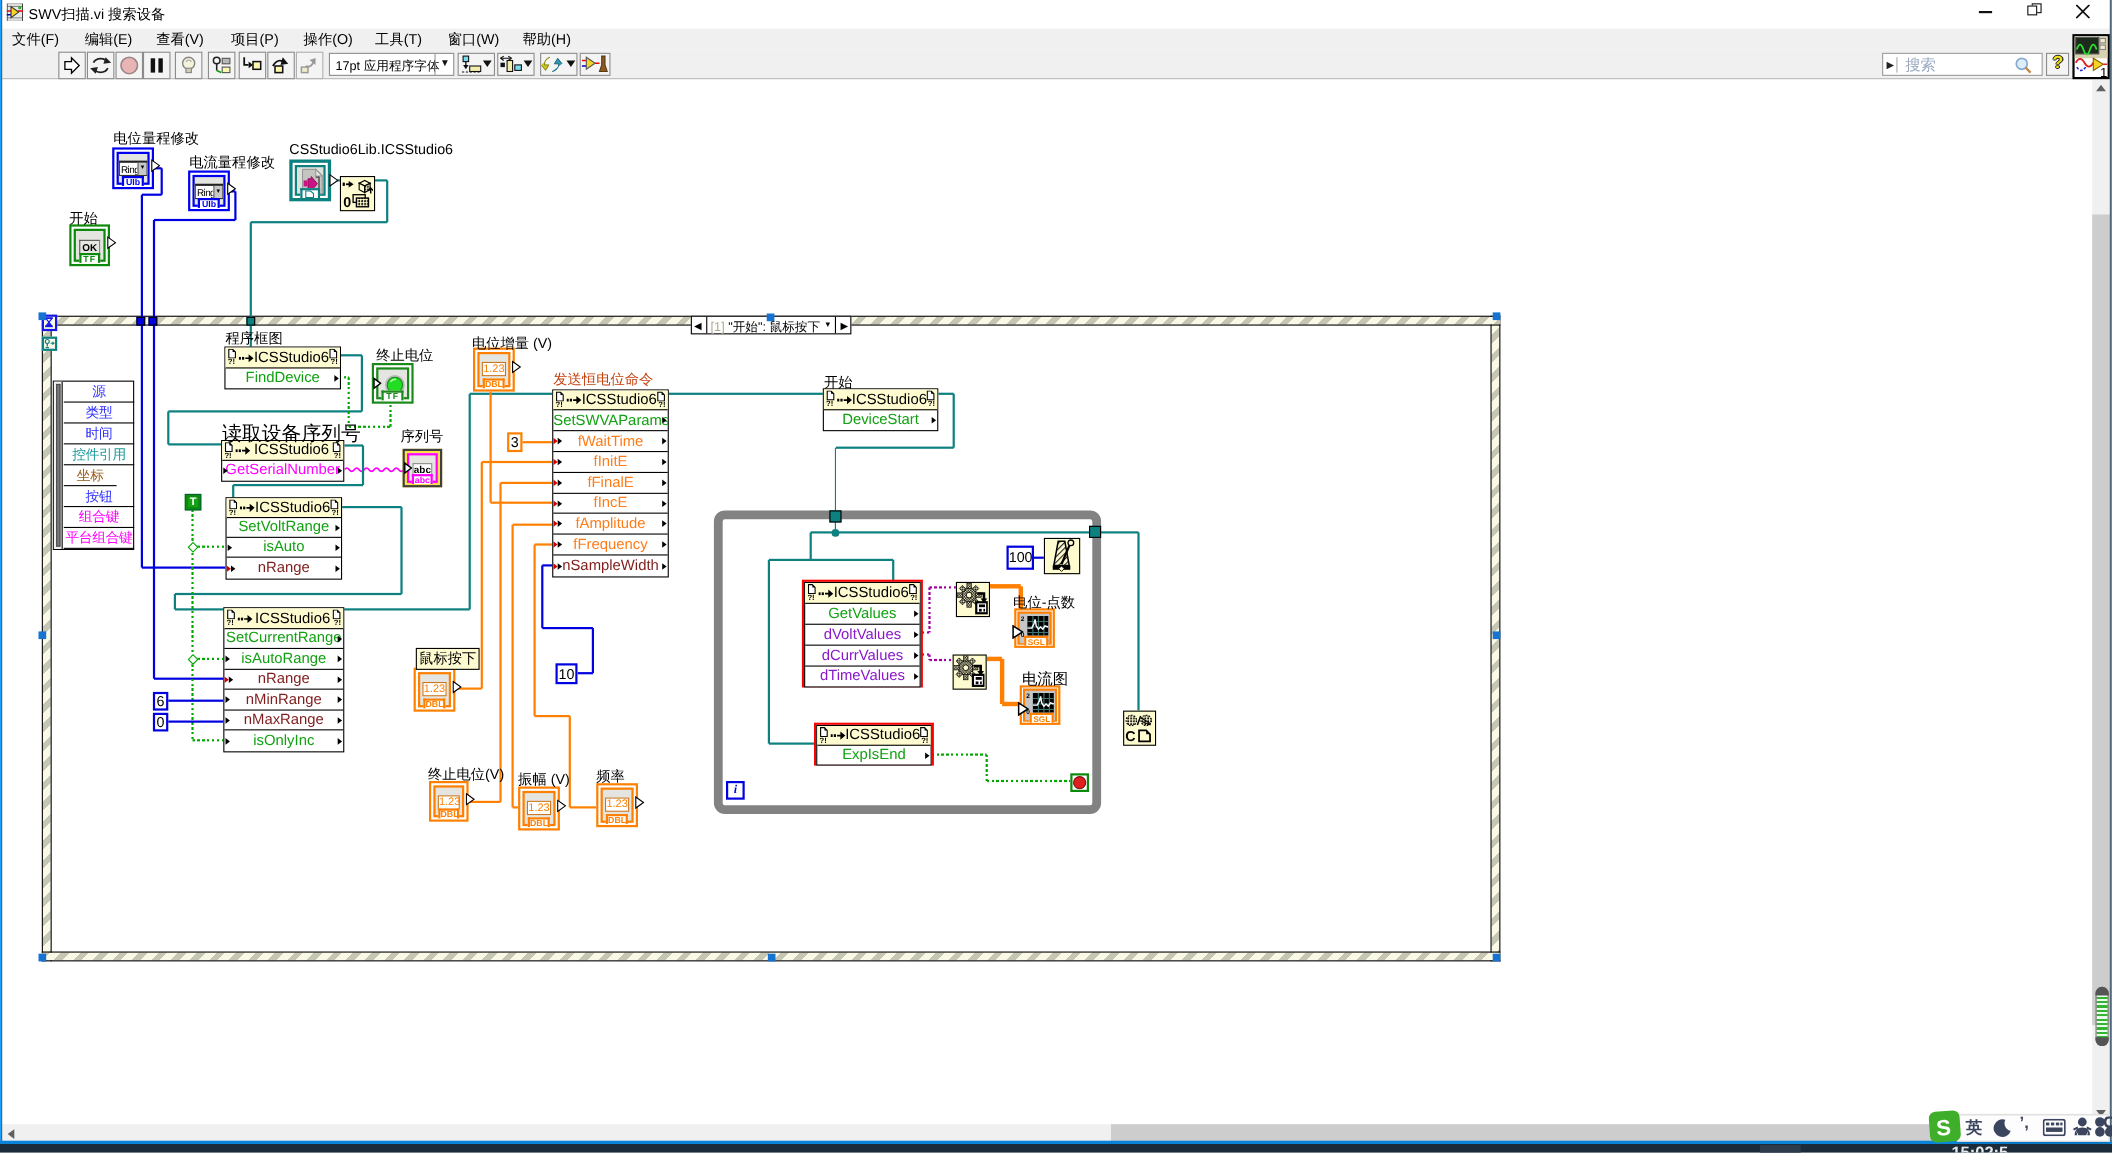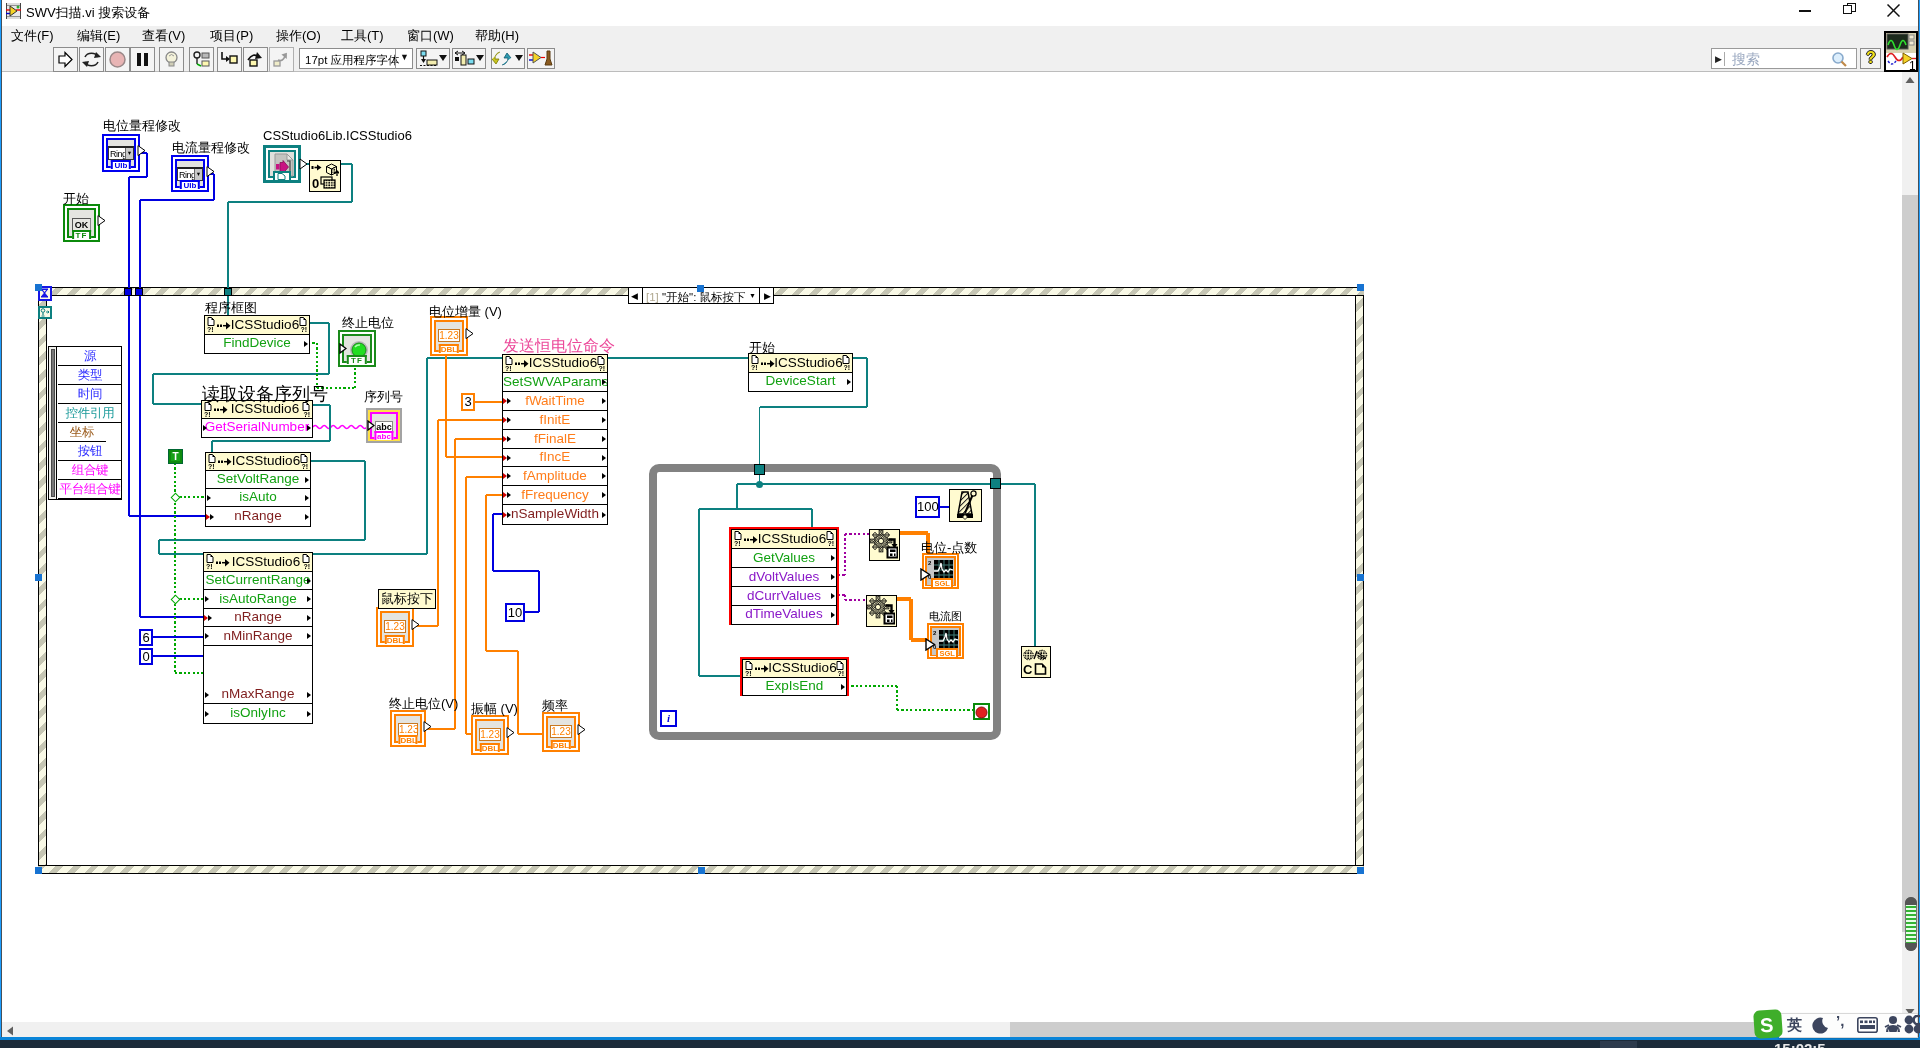--- a/index.html
+++ b/index.html
@@ -435,21 +435,21 @@
           <circle cx="11" cy="11" r="7" fill="#22dd22" stroke="#1a8a1a"></circle>
           <path d="M7 8 a5 5 0 0 1 5 -2" stroke="#aaffaa" fill="none" stroke-width="1.5"></path>
         </svg>
       </div>
 <div style="position:absolute;left:50%;transform:translateX(-50%);bottom:1px;width:60%;height:9px;background:#fff;border:2px solid #1a8a1a;border-bottom:none;text-align:center;font-size:8px;font-weight:bold;line-height:8px;letter-spacing:1px;color:#1a8a1a;">TF</div>
 </div>
 <svg class="wire" style="left:339px;top:343px;z-index:13;" width="8" height="11">
       <path d="M1 1 L7 5.5 L1 10 Z" fill="#fff" stroke="#000" stroke-width="1.3"></path>
     </svg>
 <div class="lbl" style="left:342px;top:314px;font-size:13px;color:#000;">终止电位</div>
-<div class="wire" style="left:366px;top:408px;width:36px;height:35px;border:2px solid #a3a3a3;background:#fde047;z-index:11;">
+<div class="wire" style="left:366px;top:408px;width:36px;height:35px;border:2px solid #404040;background:#fde047;z-index:11;">
 <div style="position:absolute;left:2px;top:2px;right:2px;bottom:2px;border:2px solid #ff00ff;background:#e4e4e0;">
         <div style="position:absolute;left:3px;right:3px;top:7px;height:13px;background:#fff;border:1px solid #888;font-size:9px;font-weight:bold;text-align:center;line-height:11px;color:#000;">abc</div>
       </div>
 <div style="position:absolute;left:50%;transform:translateX(-50%);bottom:1px;width:60%;height:9px;background:#fff;border:2px solid #ff00ff;border-bottom:none;text-align:center;font-size:8px;font-weight:bold;line-height:8px;letter-spacing:0;color:#ff00ff;">abc</div>
 </div>
 <svg class="wire" style="left:367px;top:420px;z-index:13;" width="8" height="11">
       <path d="M1 1 L7 5.5 L1 10 Z" fill="#fff" stroke="#000" stroke-width="1.3"></path>
     </svg>
 <div class="lbl" style="left:364px;top:388px;font-size:13px;color:#000;">序列号</div>
 <div class="wire" style="left:430px;top:316px;width:38px;height:40px;border:2px solid #ff8000;background:#fff;z-index:11;">
@@ -567,21 +567,21 @@
         </svg><span class="hqm" style="right:2px;">?!</span><svg class="hic" style="left:12px;top:5px;" width="15" height="9">
           <rect x="0" y="3.5" width="2" height="2.5" fill="#000"></rect>
           <rect x="3" y="3.5" width="2" height="2.5" fill="#000"></rect>
           <line x1="6" y1="4.7" x2="10" y2="4.7" stroke="#000" stroke-width="1.5"></line>
           <path d="M9 1 L13.5 4.7 L9 8.4 Z" fill="#000"></path>
         </svg><span style="display:inline-block;padding-left:16px;">ICSStudio6</span></div>
 <div class="nrow green" style="height:18px;line-height:16px;">SetCurrentRange<i class="rmR"></i></div>
 <div class="nrow green" style="height:19px;line-height:17px;">isAutoRange<i class="rmR"></i><i class="rmL"></i></div>
 <div class="nrow blue hasred" style="height:18px;line-height:16px;">nRange<i class="rmR"></i><i class="rmL"></i><i class="rmRed"></i></div>
 <div class="nrow blue" style="height:19px;line-height:17px;">nMinRange<i class="rmR"></i><i class="rmL"></i></div>
-<div class="nrow blue" style="height:18px;line-height:16px;margin-top:40px;">nMaxRange<i class="rmR"></i><i class="rmL"></i></div>
+<div class="nrow blue" style="height:18px;line-height:16px;">nMaxRange<i class="rmR"></i><i class="rmL"></i></div>
 <div class="nrow green" style="height:19px;line-height:17px;">isOnlyInc<i class="rmR"></i><i class="rmL"></i></div>
 </div>
 <div class="inode" style="left:502px;top:354px;width:106px;z-index:10;">
 <div class="ihead" style="height:18px;line-height:16px;"><svg class="hic" style="left:2px;top:1px;" width="8" height="9">
           <path d="M1 8.5 L1 0.5 L4.5 0.5 L7 3 L7 8.5 Z" fill="#fff" stroke="#000"></path>
           <path d="M4.5 0.5 L4.5 3 L7 3 Z" fill="#000"></path>
         </svg><span class="hqm" style="left:2px;">?!</span><svg class="hic" style="right:2px;top:1px;" width="8" height="9">
           <path d="M1 8.5 L1 0.5 L4.5 0.5 L7 3 L7 8.5 Z" fill="#fff" stroke="#000"></path>
           <path d="M4.5 0.5 L4.5 3 L7 3 Z" fill="#000"></path>
         </svg><span class="hqm" style="right:2px;">?!</span><svg class="hic" style="left:12px;top:4px;" width="15" height="9">
@@ -609,21 +609,21 @@
         </svg><span class="hqm" style="right:2px;">?!</span><svg class="hic" style="left:12px;top:5px;" width="15" height="9">
           <rect x="0" y="3.5" width="2" height="2.5" fill="#000"></rect>
           <rect x="3" y="3.5" width="2" height="2.5" fill="#000"></rect>
           <line x1="6" y1="4.7" x2="10" y2="4.7" stroke="#000" stroke-width="1.5"></line>
           <path d="M9 1 L13.5 4.7 L9 8.4 Z" fill="#000"></path>
         </svg><span style="display:inline-block;padding-left:16px;">ICSStudio6</span></div>
 <div class="nrow green" style="height:18px;line-height:16px;">DeviceStart<i class="rmR"></i></div>
 </div>
 <div class="lbl" style="left:205px;top:299px;font-size:13px;color:#000;">程序框图</div>
 <div class="lbl" style="left:202px;top:382px;font-size:18px;color:#000;">读取设备序列号</div>
-<div class="lbl" style="left:503px;top:336px;font-size:16px;color:#ec4899;">发送恒电位命令</div>
+<div class="lbl" style="left:503px;top:336px;font-size:13px;color:#c2410c;">发送恒电位命令</div>
 <div class="lbl" style="left:749px;top:339px;font-size:13px;color:#000;">开始</div>
 <div class="wire" style="left:729px;top:527px;width:110px;height:98px;border:2px solid #ff0000;z-index:9;"></div>
 <div class="inode" style="left:731px;top:529px;width:106px;z-index:10;">
 <div class="ihead" style="height:19px;line-height:17px;"><svg class="hic" style="left:2px;top:1px;" width="8" height="9">
           <path d="M1 8.5 L1 0.5 L4.5 0.5 L7 3 L7 8.5 Z" fill="#fff" stroke="#000"></path>
           <path d="M4.5 0.5 L4.5 3 L7 3 Z" fill="#000"></path>
         </svg><span class="hqm" style="left:2px;">?!</span><svg class="hic" style="right:2px;top:1px;" width="8" height="9">
           <path d="M1 8.5 L1 0.5 L4.5 0.5 L7 3 L7 8.5 Z" fill="#fff" stroke="#000"></path>
           <path d="M4.5 0.5 L4.5 3 L7 3 Z" fill="#000"></path>
         </svg><span class="hqm" style="right:2px;">?!</span><svg class="hic" style="left:12px;top:5px;" width="15" height="9">
@@ -809,21 +809,21 @@
           <text x="6" y="27" font-size="6" font-weight="bold" fill="#000" font-family="Liberation Sans">0.0</text>
           <text x="18" y="27" font-size="6" font-weight="bold" fill="#000" font-family="Liberation Sans">4.0</text>
         </svg>
       </div>
 <svg style="position:absolute;left:-4px;top:13px;" width="11" height="13">
         <path d="M1 1 L9.5 6.5 L1 12 Z" fill="#fff" stroke="#000" stroke-width="1.4"></path>
       </svg>
 <div style="position:absolute;left:55%;transform:translateX(-50%);bottom:0px;width:22px;height:9px;background:#fff;border:2px solid #ff8000;border-bottom:none;text-align:center;font-size:7.5px;font-weight:bold;line-height:7px;color:#ff8000;">SGL</div>
 </div>
 <div class="lbl" style="left:921px;top:539px;font-size:13px;color:#000;">电位-点数</div>
-<div class="lbl" style="left:929px;top:609px;font-size:11px;color:#000;">电流图</div>
+<div class="lbl" style="left:929px;top:609px;font-size:14px;color:#000;">电流图</div>
 <div class="wire" style="left:949px;top:489px;width:33px;height:33px;background:#fffbd0;border:1.5px solid #000;z-index:10;"><svg width="30" height="30">
         <defs>
           <pattern id="mh" width="3.6" height="3.6" patternUnits="userSpaceOnUse" patternTransform="rotate(45)">
             <rect width="3.6" height="3.6" fill="#fffbd0"></rect>
             <rect width="1" height="3.6" fill="#222"></rect>
           </pattern>
         </defs>
         <path d="M12 2 L18 2 L22 24 L8 24 Z" fill="url(#mh)" stroke="#000" stroke-width="1.4"></path>
         <path d="M15 23 L23 4" stroke="#000" stroke-width="2"></path>
         <circle cx="23.5" cy="3.5" r="2.6" fill="#fffbd0" stroke="#000" stroke-width="1.2"></circle>

